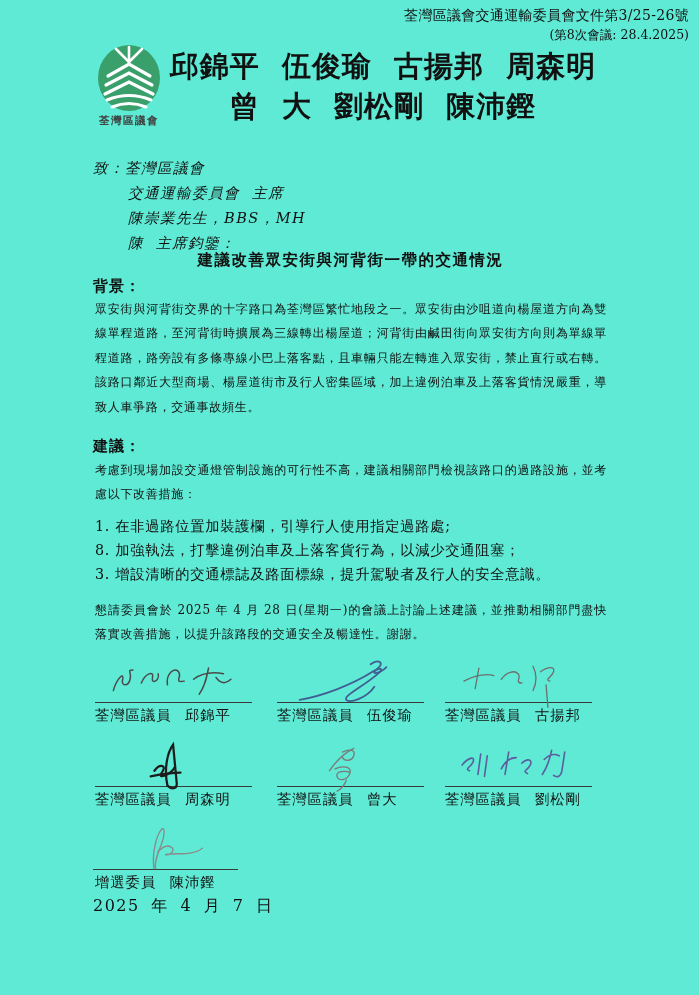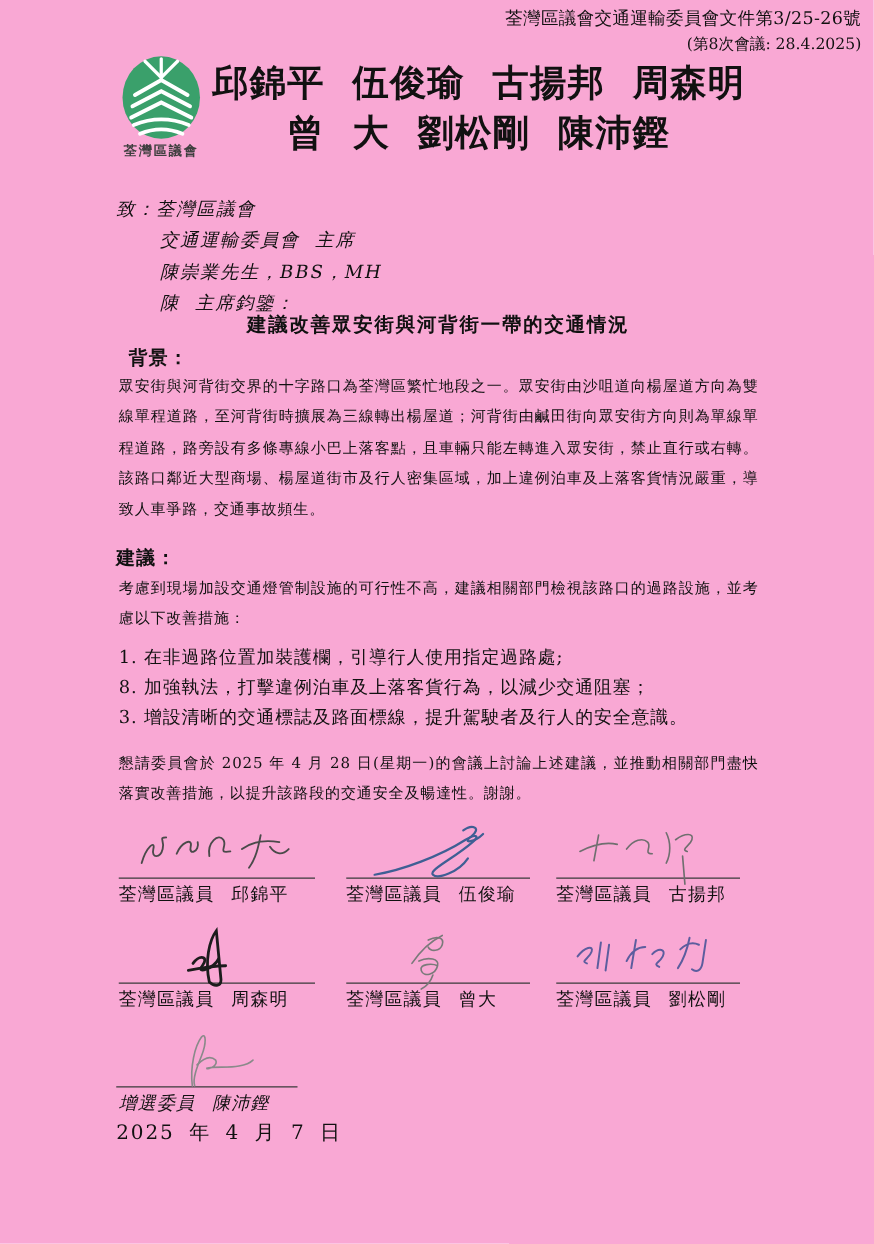--- a/index.html
+++ b/index.html
@@ -1,55 +1,55 @@
 <!DOCTYPE html>
 <html><head>
 <meta charset="utf-8">
 <style>
   * { margin:0; padding:0; box-sizing:border-box; }
   body { background:#ffffff; font-family:"DejaVu Serif","Liberation Serif",serif; color:#111; }
-  .page { position:relative; width:699px; height:995px; background:#f9a8d4; overflow:hidden; }
+  .page { position:relative; width:699px; height:995px; background:#5eead4; overflow:hidden; }
 
   .doc-no { position:absolute; top:6px; right:10px; text-align:right; line-height:19px; }
   .doc-no .l1 { font-size:14px; letter-spacing:0.3px; }
   .doc-no .l2 { font-size:12.5px; }
 
   .logo { position:absolute; left:92px; top:44px; width:74px; text-align:center; }
   .logo svg { display:block; margin:0 auto; }
   .logo-caption { margin-top:2px; font-size:10.5px; font-weight:bold; letter-spacing:1.5px; color:#3f3f3f; font-family:"DejaVu Sans","Liberation Sans",sans-serif; }
 
   .authors { position:absolute; left:148px; top:46px; width:470px; text-align:center;
              font-size:29px; font-weight:700; line-height:40px; word-spacing:11px; letter-spacing:1px; }
 
   .addressee { position:absolute; left:93px; top:156px; font-size:14.5px; line-height:25px;
                letter-spacing:1.5px; word-spacing:6px;font-style:italic; }
   .addressee .indent { padding-left:35px; }
 
   .subject { position:absolute; left:95px; top:250px; width:511px; text-align:center;
              font-weight:700; font-size:15.5px; letter-spacing:1.5px; }
 
   .sec-head { position:absolute; left:93px; font-weight:700; font-size:15px; letter-spacing:1px; }
-  .bg-head { top:277px;margin-left:10px; }
+  .bg-head { top:277px; }
   .prop-head { top:437px; }
 
   .para { position:absolute; left:95px; width:512px; font-size:12px; line-height:24.4px;
           letter-spacing:0.7px; text-align:justify; text-align-last:left; }
   .bg-body { top:297px; }
   .prop-intro { top:458px; }
   .closing { top:598px; }
 
   .list { position:absolute; left:95px; top:514px; width:512px; font-size:14.3px;
           line-height:24.2px; letter-spacing:0.7px; }
 
   .sig { position:absolute; }
   .sig-line { position:relative; height:46px; border-bottom:1.3px solid #3a3a3a; }
   .sig-svg { position:absolute; bottom:-10px; left:50%; transform:translateX(-50%);
              width:140px; height:58px; overflow:visible; }
   .sig-label { margin-top:3px; text-align:left; font-size:14.3px; letter-spacing:1px; word-spacing:8px; }
-  .sig-label.left { text-align:left; padding-left:2px;font-style:italic; }
+  .sig-label.left { text-align:left; padding-left:2px; }
   .r1 { top:657px; } .r2 { top:741px; }
   .c1 { left:95px;  width:157px; }
   .c2 { left:277px; width:147px; }
   .c3 { left:445px; width:147px; }
   .co { left:93px; width:145px; top:824px; }
 
   .doc-date { position:absolute; left:93px; top:896px; font-size:16px; letter-spacing:1.5px; word-spacing:5px; }
 </style>
 </head>
 <body>

